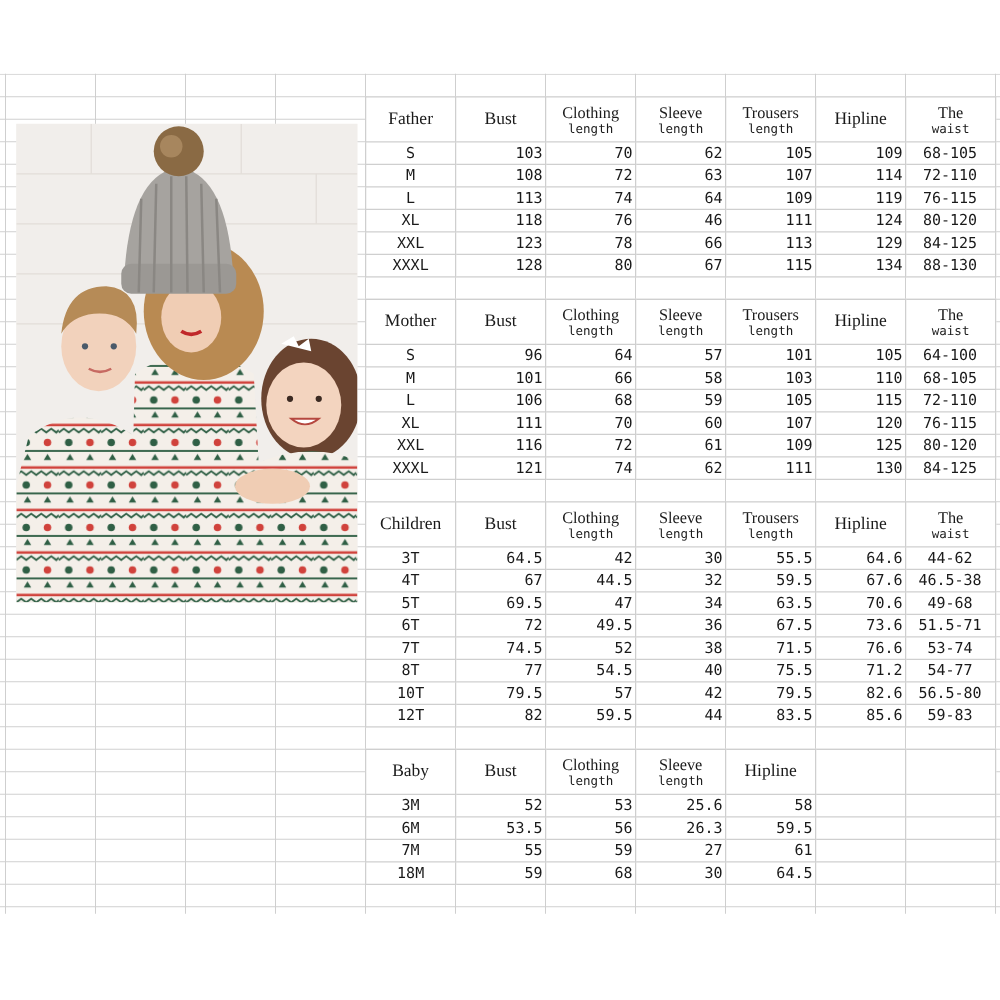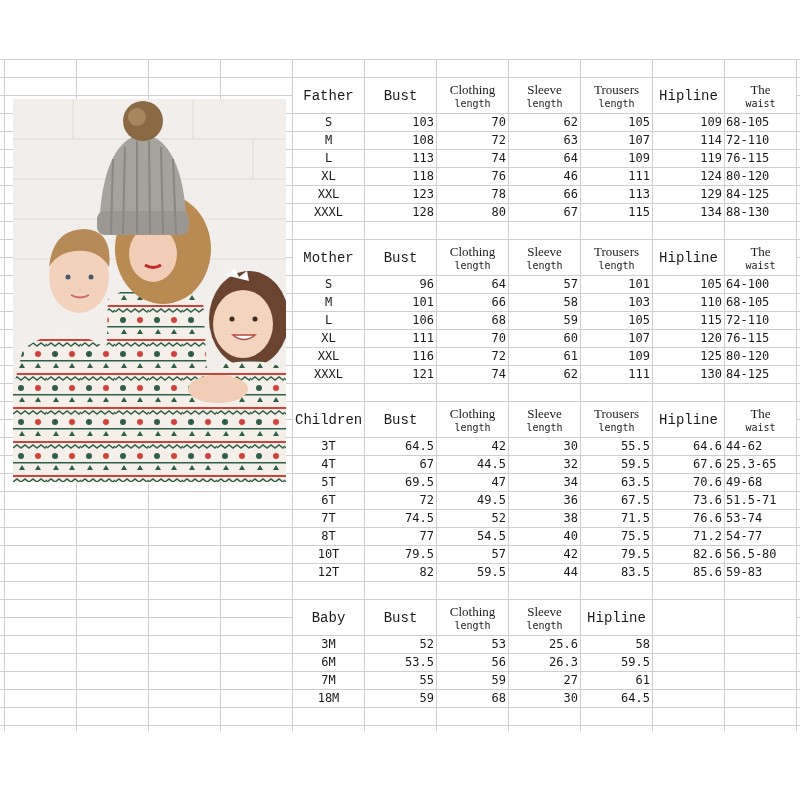--- a/index.html
+++ b/index.html
@@ -12,26 +12,26 @@
     background-size: 72px 18px, 72px 18px;
     background-position: 4px 0, 0 0; }
   .photo { position: absolute; left: 13px; top: 99px; width: 273px; height: 383px;
     background: #f2efec; overflow: hidden; }
   .table { position: absolute; left: 292px; width: 505px; border-collapse: collapse;
     background: #ffffff; table-layout: fixed; }
   .table td { border: 1px solid #cfcfcf; width: 72px; padding: 0 2px; box-sizing: border-box;
     font-size: 12px; height: 18px; line-height: 17px; white-space: nowrap; overflow: hidden;
     font-family: "DejaVu Sans Mono", "Liberation Mono", monospace; }
   .table tr.hdr td { height: 36px; line-height: 16px; text-align: center; vertical-align: middle; }
-  .hdr .big { font-family: Liberation Mono, monospace; font-size: 14px; }
+  .hdr .big { font-family: Liberation Serif, serif; font-size: 14px; }
   .hdr .two .l1 { display: block; font-family: Liberation Serif, serif; font-size: 13px; line-height: 15px; }
   .hdr .two .l2 { display: block; font-family: "DejaVu Sans Mono", "Liberation Mono", monospace; font-size: 10px; line-height: 13px; }
   td.size { text-align: center; }
   td.num { text-align: right; }
-  td.waist { text-align: left; padding-left: 1px; }
+  td.waist { text-align: center; padding-left: 1px; }
   td.empty { background: #ffffff; }
 </style>
 </head>
 <body>
 
 <div class="sheet"></div>
 
 <div class="photo">
   <svg width="273" height="383" viewBox="0 0 273 383" xmlns="http://www.w3.org/2000/svg">
     <defs>
@@ -290,21 +290,21 @@
         <td class="num">64.6</td>
         <td class="waist">44-62</td>
       </tr>
   <tr>
         <td class="size">4T</td>
         <td class="num">67</td>
         <td class="num">44.5</td>
         <td class="num">32</td>
         <td class="num">59.5</td>
         <td class="num">67.6</td>
-        <td class="waist">25.3-65</td>
+        <td class="waist">46.5-38</td>
       </tr>
   <tr>
         <td class="size">5T</td>
         <td class="num">69.5</td>
         <td class="num">47</td>
         <td class="num">34</td>
         <td class="num">63.5</td>
         <td class="num">70.6</td>
         <td class="waist">49-68</td>
       </tr>

